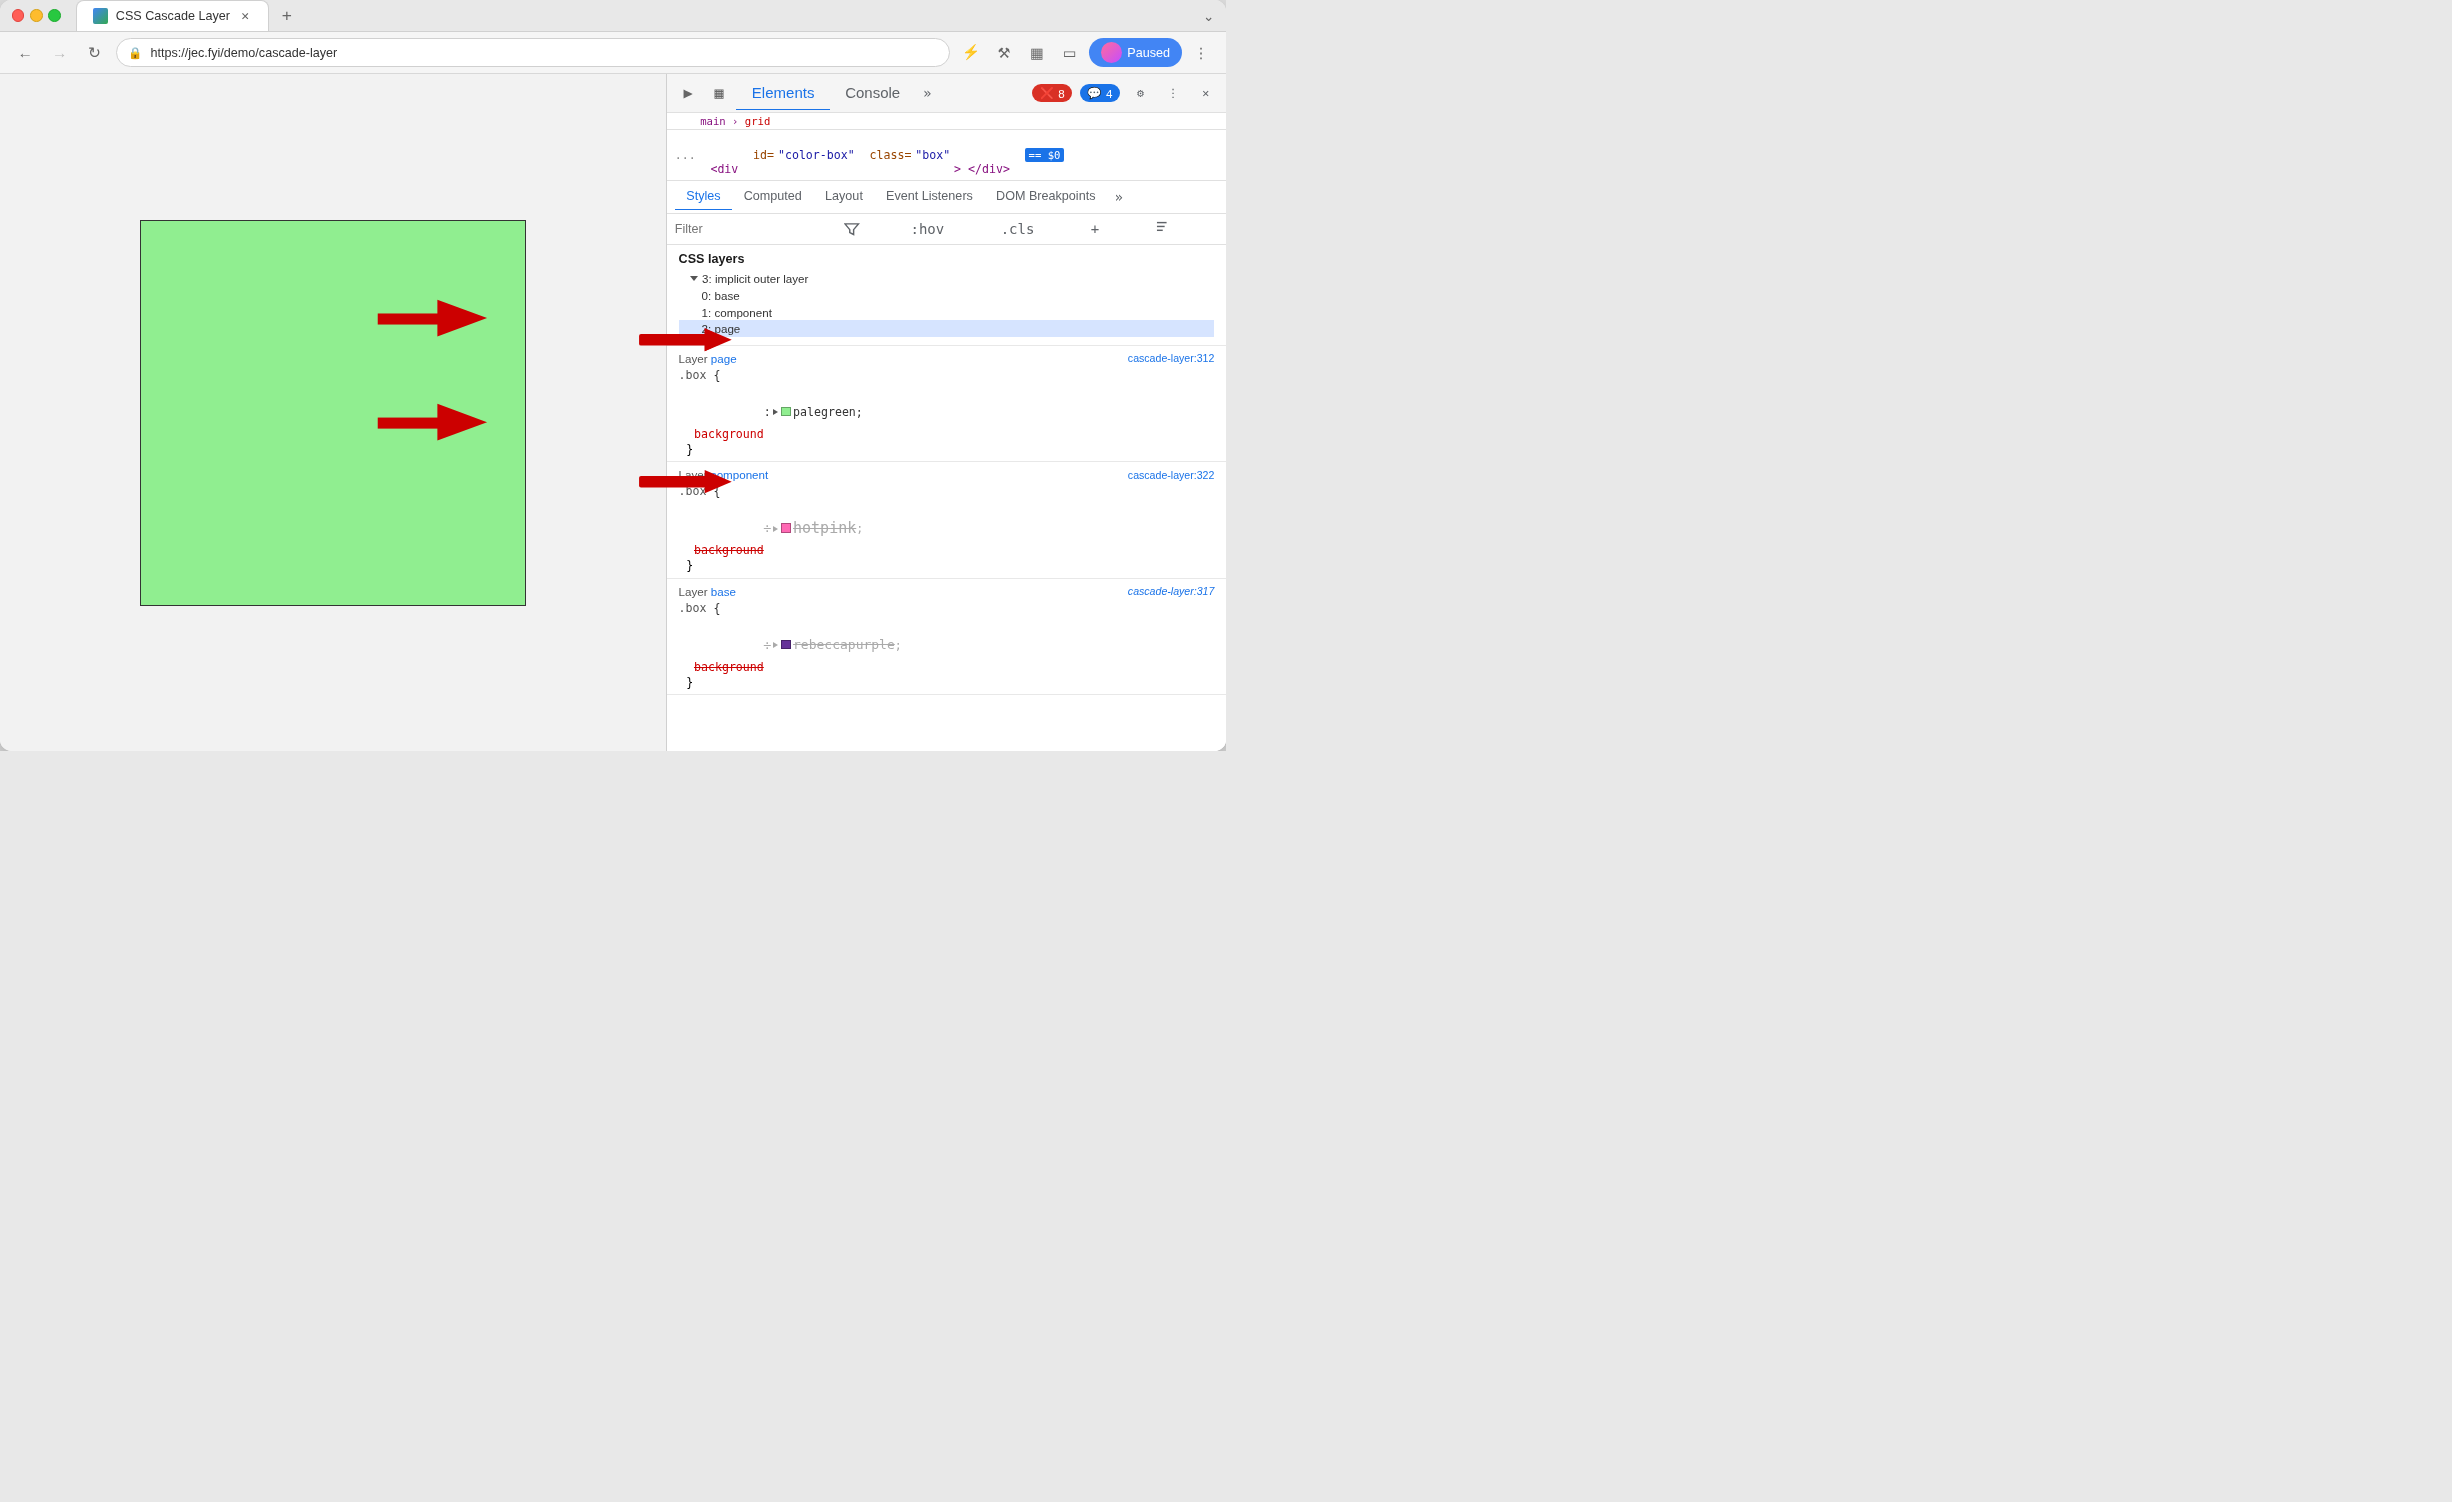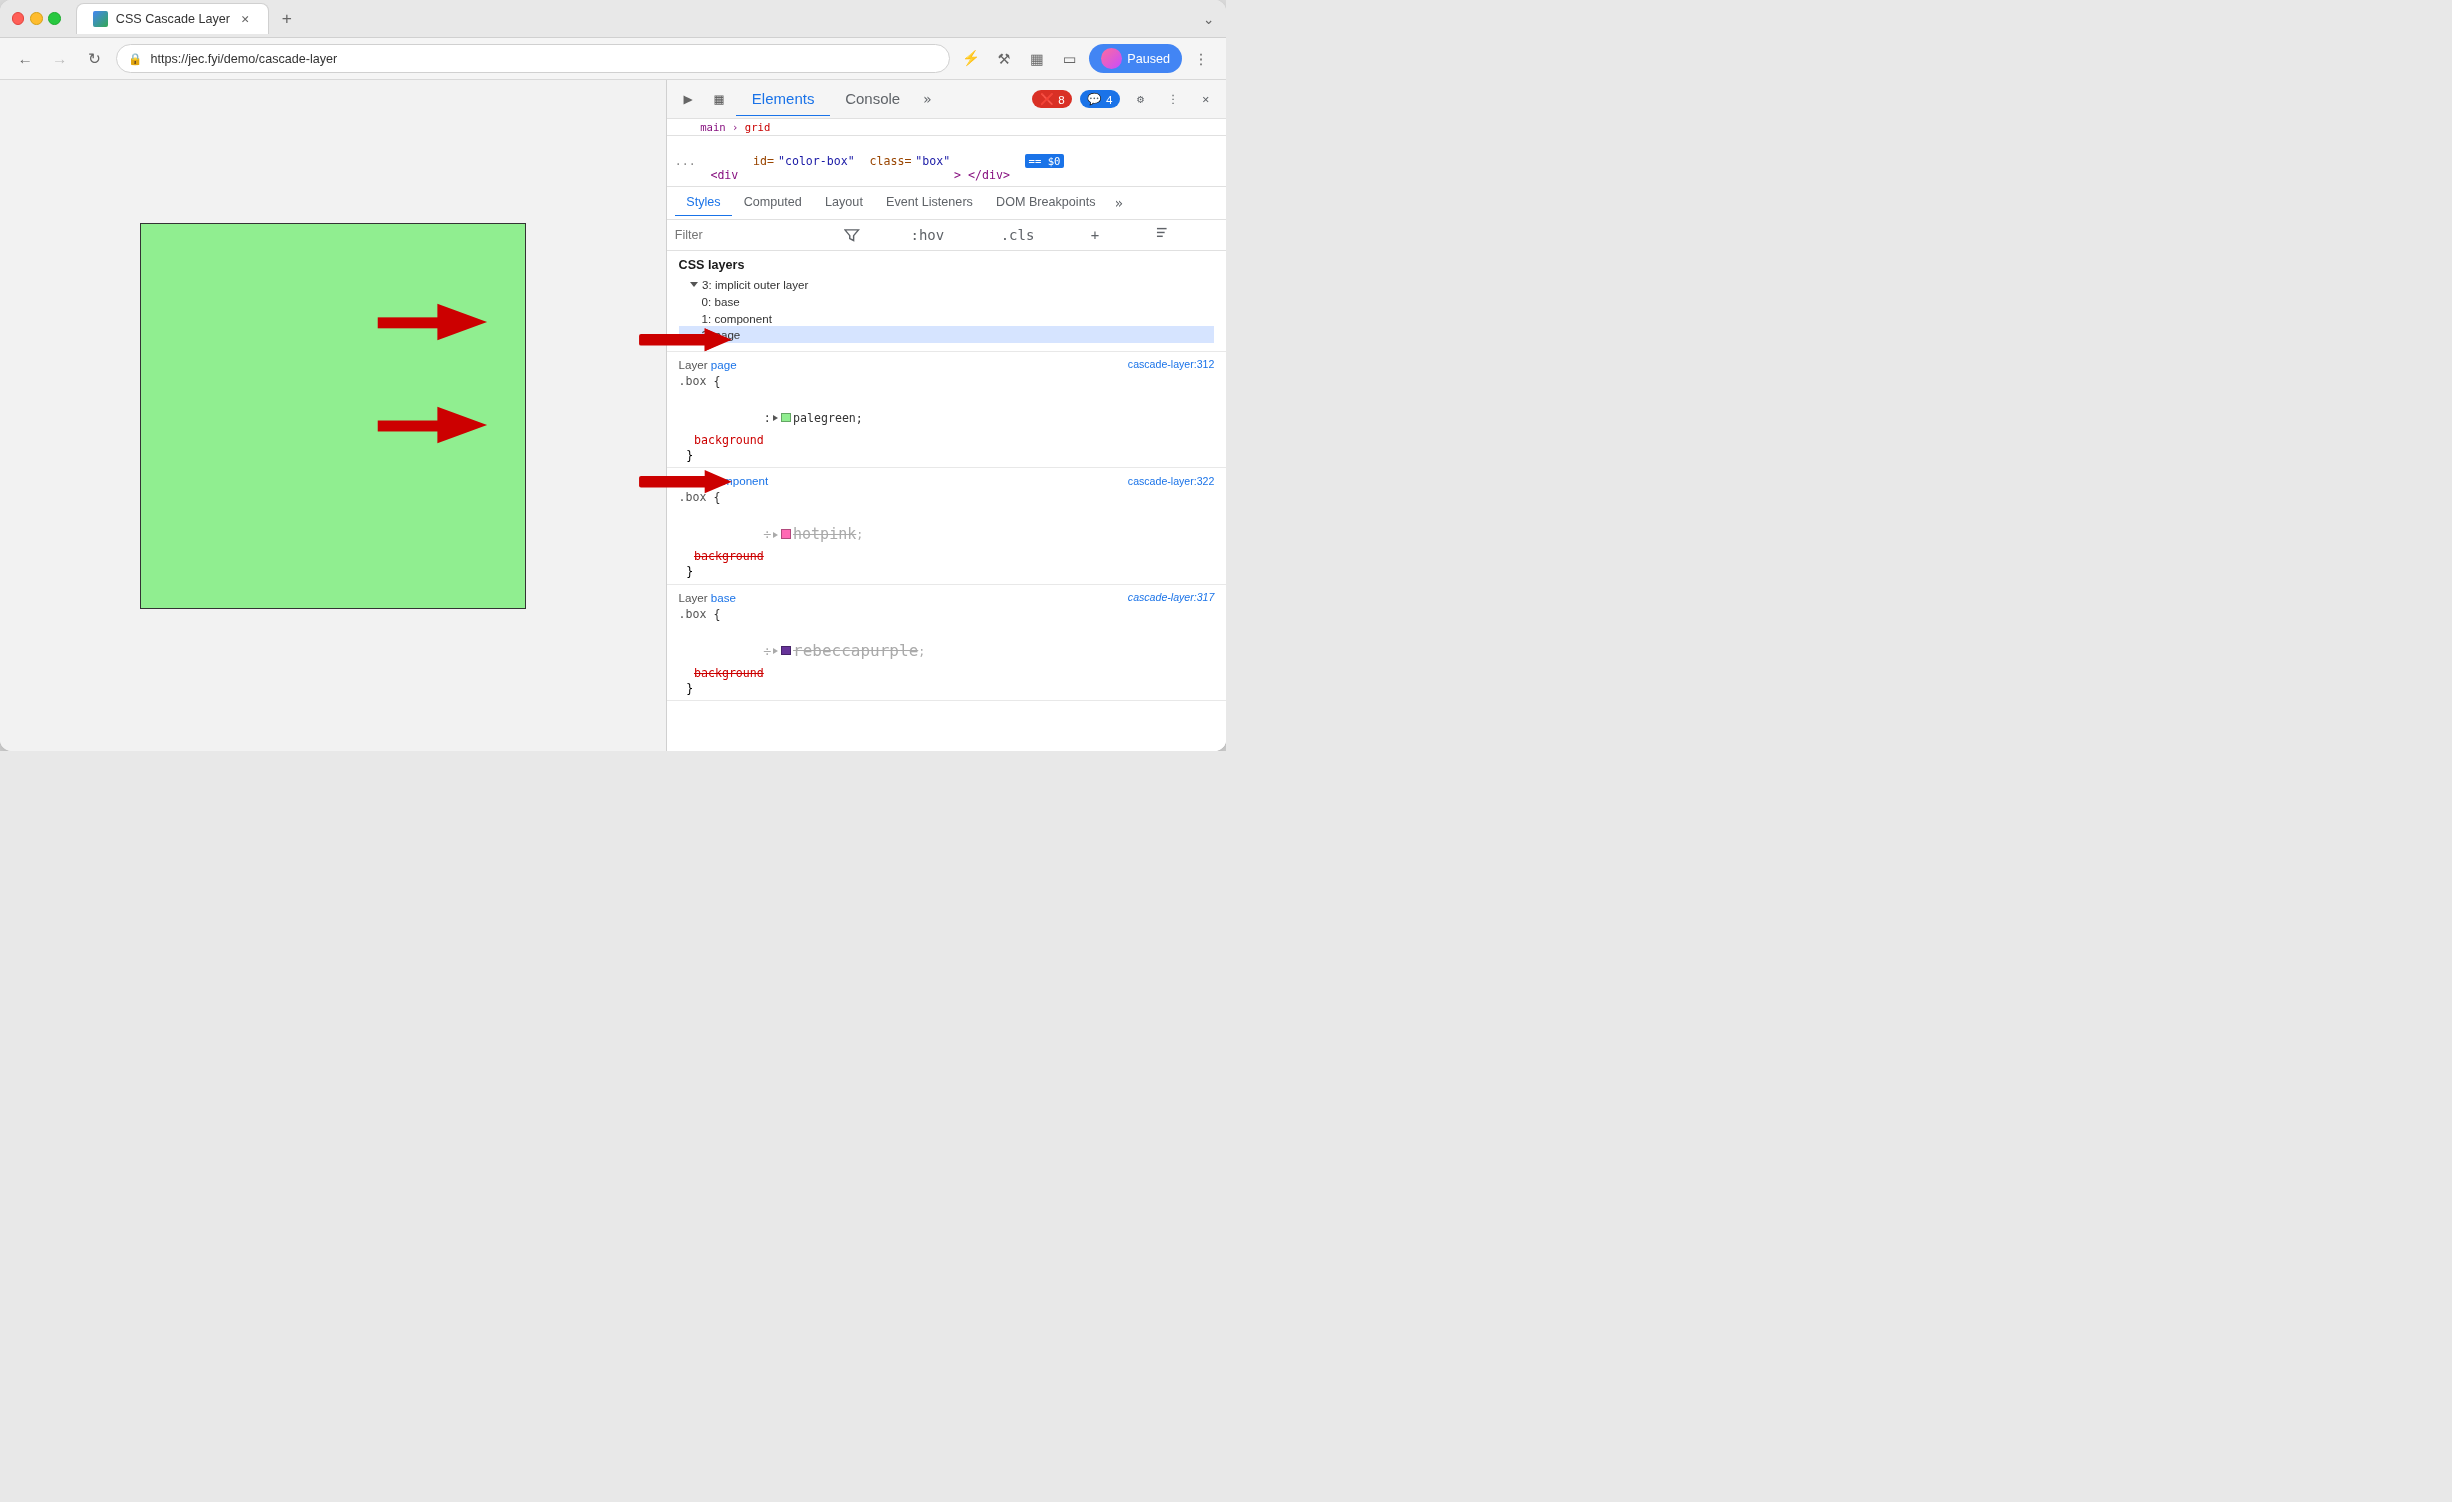--- a/index.html
+++ b/index.html
@@ -19,21 +19,21 @@
       border-radius: 11.6px;
       box-shadow: 0 9.7px 39px rgba(0,0,0,0.4);
       overflow: hidden;
       display: flex;
       flex-direction: column;
     }
 
     
     .title-bar {
       background: #e8e8e8;
-      height: 38px;
+      height: 32px;
       display: flex;
       align-items: center;
       padding: 0 11.6px;
       gap: 7.7px;
       border-bottom: 1px solid #d0d0d0;
       flex-shrink: 0;
     }
 
     .traffic-lights {
       display: flex;
@@ -754,21 +754,21 @@
             <span class="rule-source" style="color:#1a73e8;font-style:italic;">cascade-layer:317</span>
           </div>
           <div class="css-selector">.box <span class="css-brace">{</span></div>
           <div class="rule-line">
             <span class="css-prop-red strikethrough-prop">background</span>
             <span class="css-colon" style="text-decoration:line-through;color:#aaa;">:</span>
             <span>
               <span style="display:inline-block;width:0;height:0;border-top:3.9px solid transparent;border-bottom:3.9px solid transparent;border-left:5.8px solid #aaa;vertical-align:middle;margin:0 1.9px;"></span>
             </span>
             <span class="color-swatch" style="background:#663399;"></span>
-            <span style="text-decoration:line-through;color:#aaa;font-family:monospace;font-size:16px;">rebeccapurple</span>
+            <span style="text-decoration:line-through;color:#aaa;font-family:monospace;font-size:13px;">rebeccapurple</span>
               <span class="css-semicolon" style="color:#aaa;">;</span>
           </div>
           <div style="font-family:monospace;padding-left:7.7px;">}</div>
         </div>
 
       </div>
 
     </div>
 
   </div>

